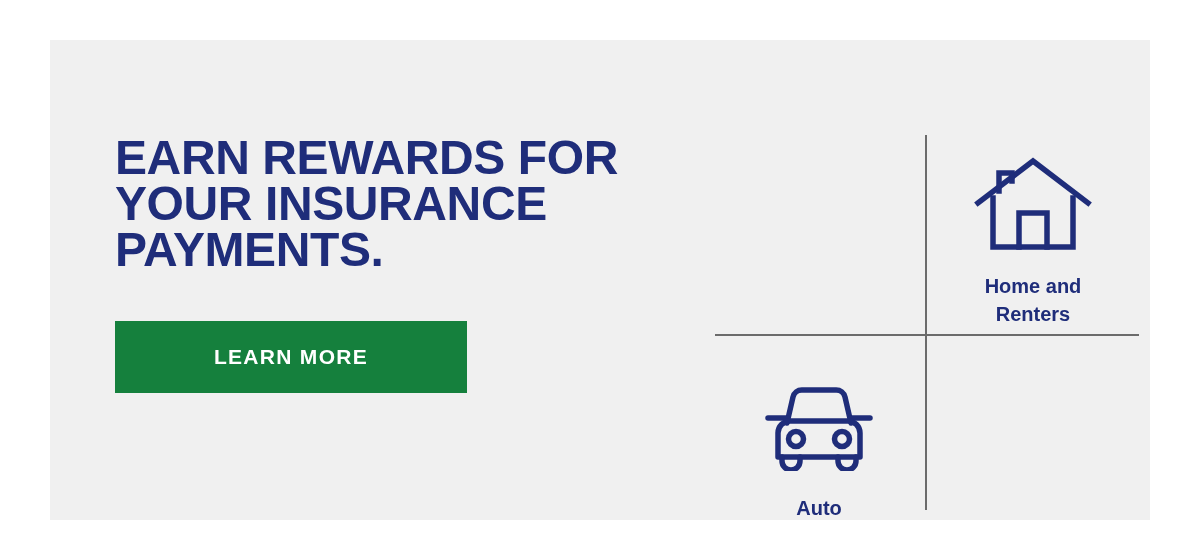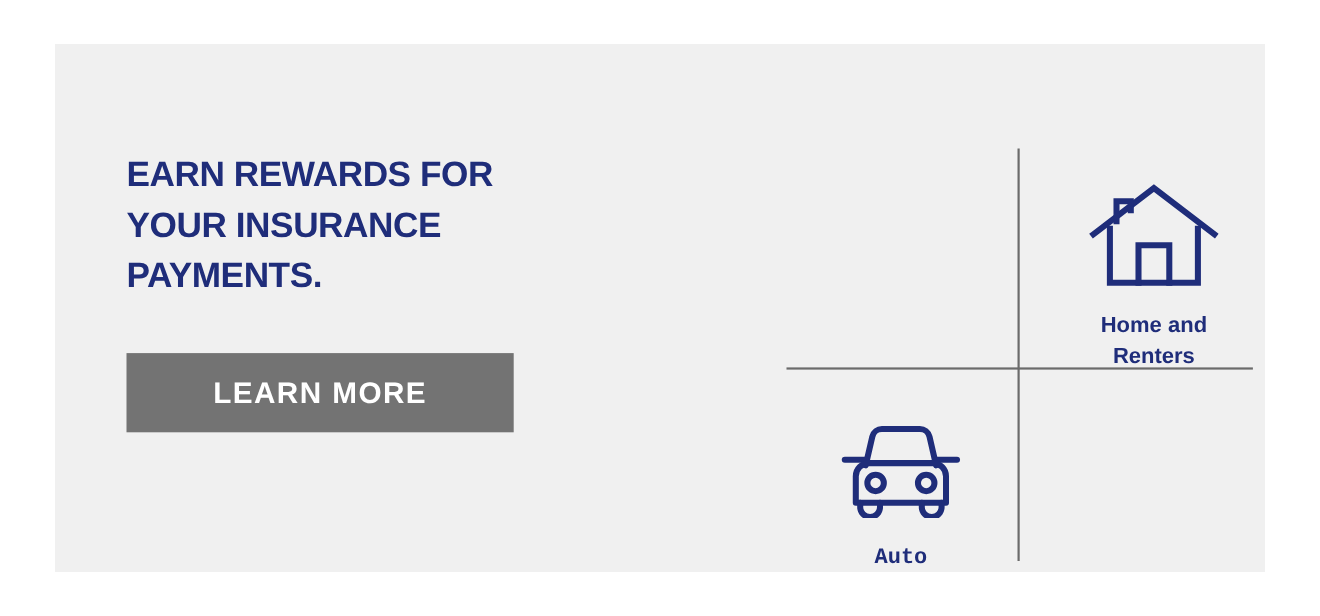--- a/index.html
+++ b/index.html
@@ -24,38 +24,38 @@
 
   
   #left-col {
     position: absolute;
     left: 65px;
     top: 95px;
     width: 540px;
   }
   #headline {
     color: #1f2d7a;
-    font-size: 32px;
+    font-size: 48px;
     line-height: 46px;
     font-weight: bold;
     letter-spacing: -0.4px;
     margin: 0;
     text-transform: uppercase;
     white-space: pre-line;
   }
   #cta-button {
     display: block;
     margin-top: 48px;
     width: 352px;
     height: 72px;
-    background: #737373;
+    background: #15803d;
     border: none;
     color: #ffffff;
     font-family: "Liberation Sans", sans-serif;
-    font-size: 27px;
+    font-size: 21px;
     font-weight: bold;
     letter-spacing: 1.3px;
     text-transform: uppercase;
     cursor: pointer;
     padding: 0;
   }
 
   
   #icon-grid {
     position: absolute;
@@ -83,21 +83,21 @@
   .quad {
     position: absolute;
     width: 212px;
     height: 204px;
     display: flex;
     flex-direction: column;
     align-items: center;
     justify-content: flex-start;
   }
   .quad-tl { left: 0;    top: 0; }
-  .quad-tr { left: 214px; top: 16px; padding-left: 16px; }
+  .quad-tr { left: 214px; top: 6px; }
   .quad-bl { left: 0;    top: 206px; }
   .quad-br { left: 214px; top: 206px; }
 
   .icon-wrap {
     display: flex;
     align-items: center;
     justify-content: center;
   }
   .quad-tl .icon-wrap { height: 110px; margin-top: 22px; }
   .quad-tr .icon-wrap { height: 110px; margin-top: 16px; }
@@ -106,21 +106,21 @@
 
   .icon-label {
     color: #1f2d7a;
     font-size: 20px;
     font-weight: bold;
     line-height: 28px;
     text-align: center;
   }
   .quad-tl .icon-label { margin-top: 14px; }
   .quad-tr .icon-label { margin-top: 10px; }
-  .quad-bl .icon-label { margin-top: 16px; font-family: Liberation Mono, monospace; }
+  .quad-bl .icon-label { margin-top: 16px; }
   .quad-br .icon-label { margin-top: 16px; }
 </style>
 </head>
 <body>
 
 <div id="banner">
 
   <div id="left-col">
     <h1 id="headline">EARN REWARDS FOR
 YOUR INSURANCE

